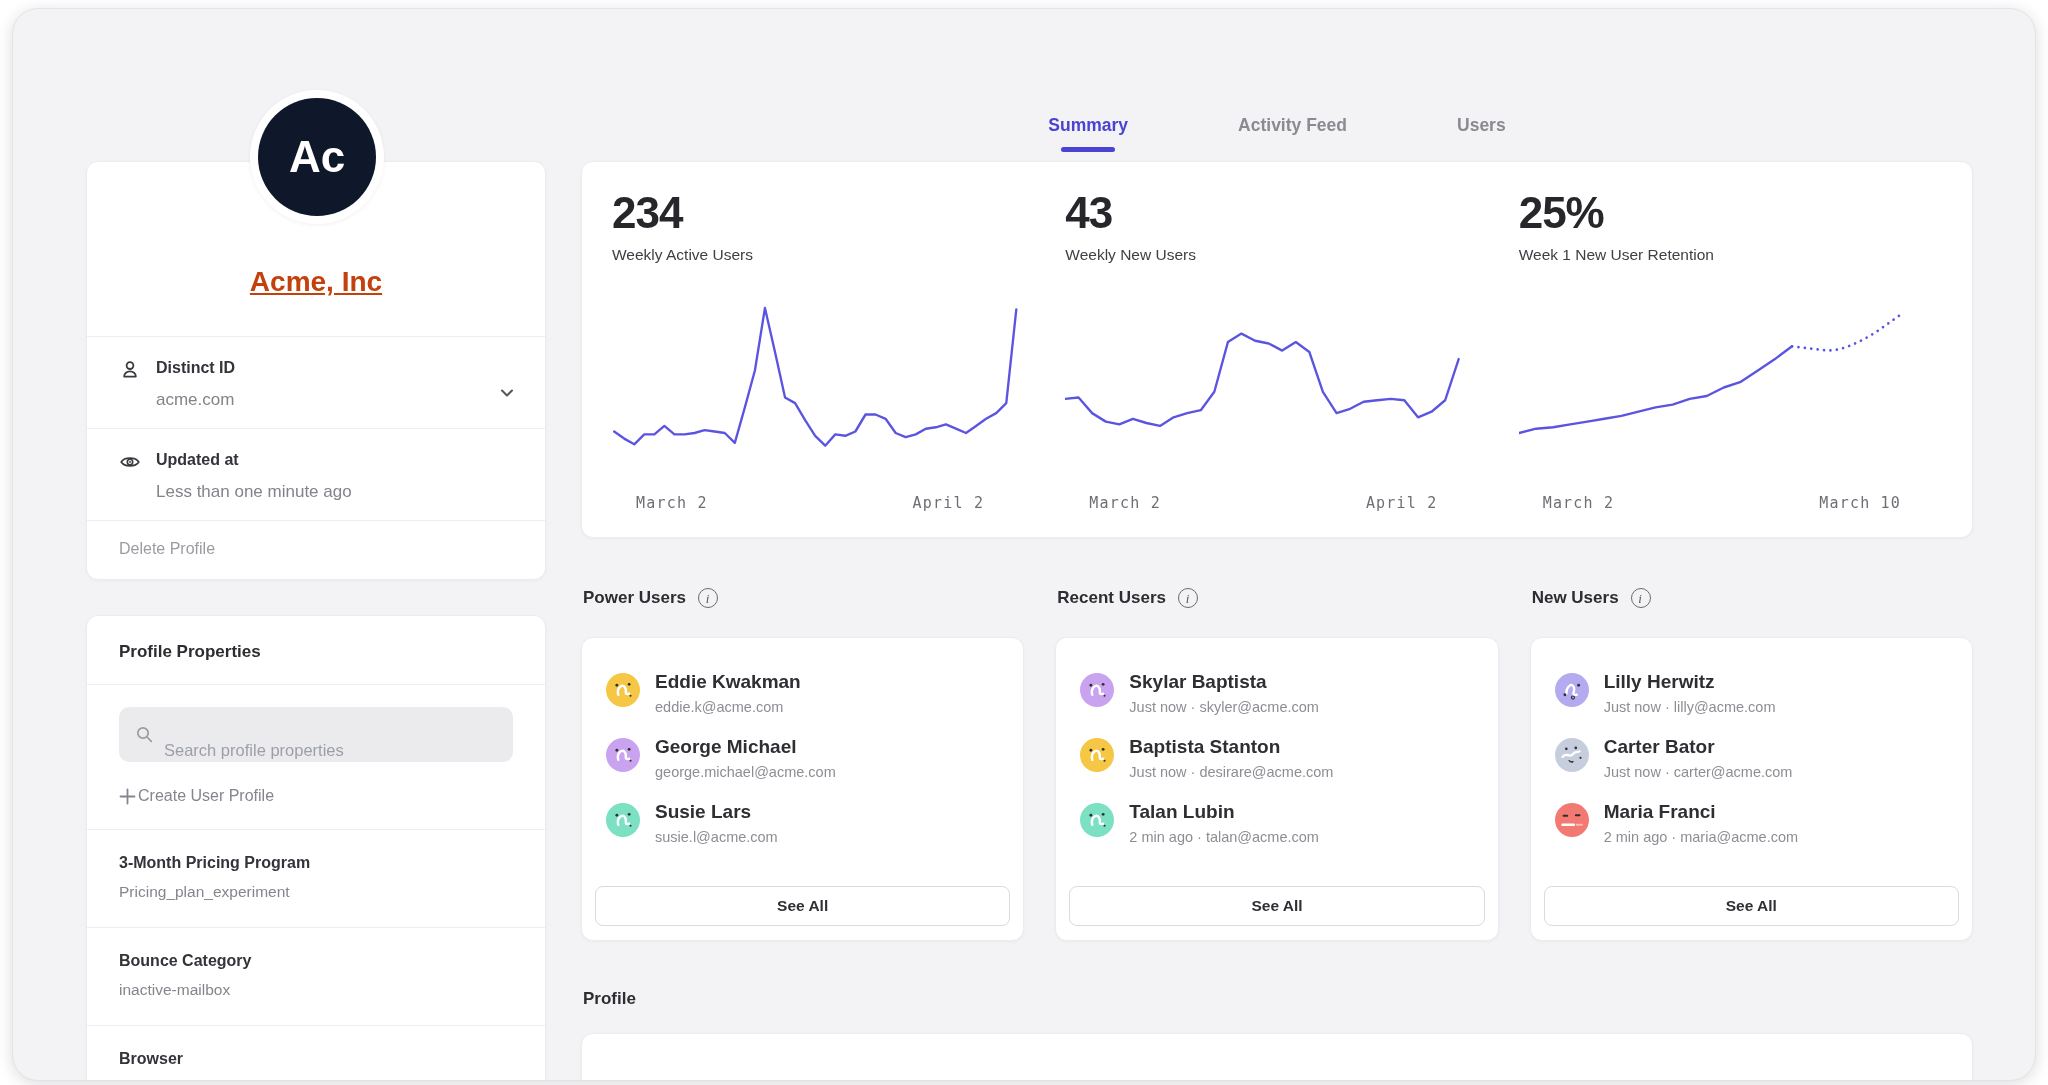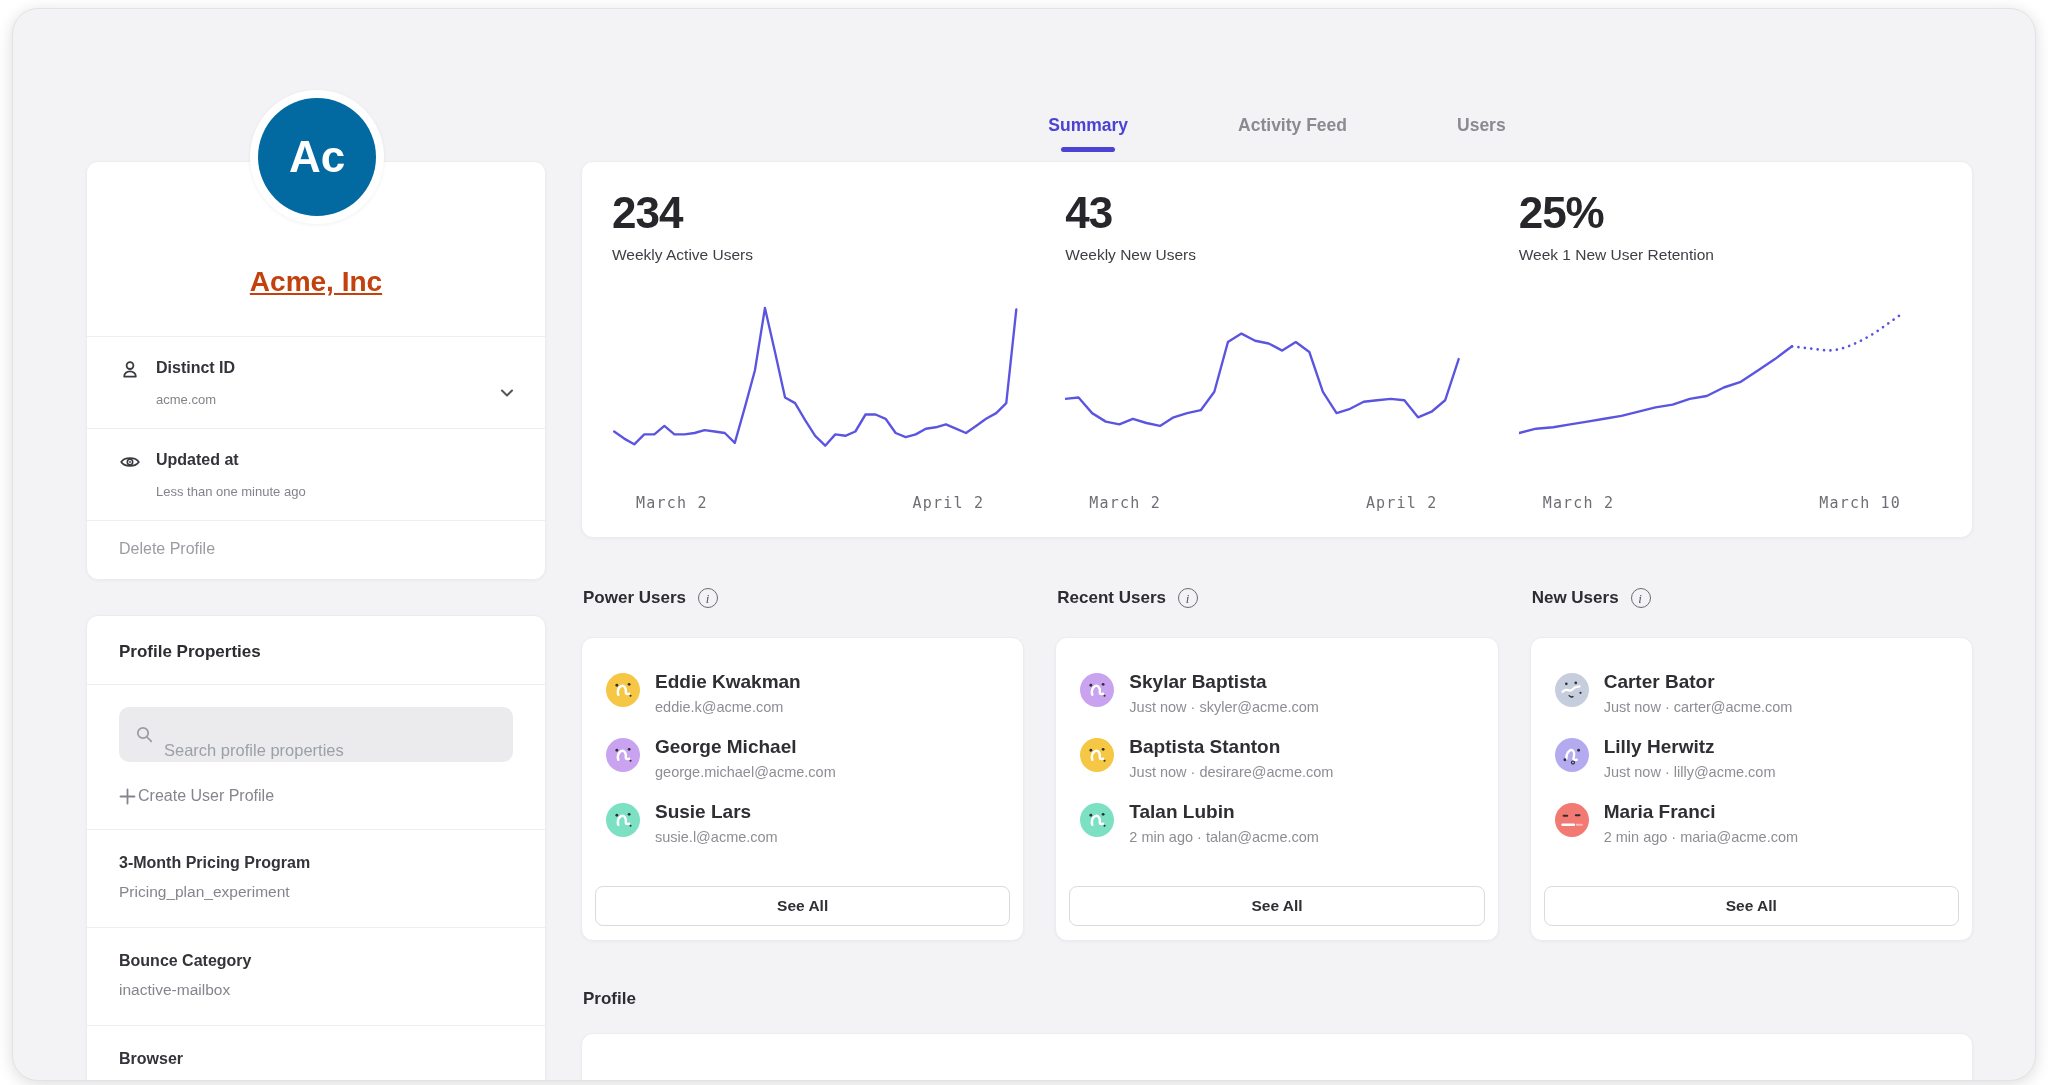--- a/index.html
+++ b/index.html
@@ -21,21 +21,21 @@
   .avatar-big .inner { width:118px; height:118px; border-radius:50%;
     display:flex; align-items:center; justify-content:center;
     color:#fff; font-size:44px; font-weight:700; }
   .profile-head { padding-top:104px; padding-bottom:38px; text-align:center; }
   .company-name { font-size:28px; font-weight:700; color:#c2410c;text-decoration:underline; }
   .divider { height:1px; background:#ededf2; }
   .field-row { position:relative; padding:21px 30px 19px 32px;
     display:grid; grid-template-columns:22px auto; column-gap:15px; align-items:start; }
   .field-icon { width:22px; height:22px; margin-top:1px; }
   .field-label { font-size:16px; font-weight:700; color:#33333a; line-height:20px; }
-  .field-value { grid-column:2; font-size:13px; color:#83838b; margin-top:9px; line-height:19px; }
+  .field-value { grid-column:2; font-size:17px; color:#83838b; margin-top:9px; line-height:19px; }
   .chevron { position:absolute; right:28px; top:46px; width:20px; height:20px; }
   .delete-row { padding:19px 32px 21px; }
   .delete-label { font-size:16px; color:#9b9ba2; }
 
   .props-card { margin-top:35px; padding-bottom:2px; min-height:520px; }
   .props-title { padding:26px 32px 22px; font-size:17px; font-weight:700; color:#2c2c31; }
   .search-wrap { margin:22px 32px 0; height:55px; background:#ebebee; border-radius:10px;
     display:flex; align-items:center; padding:0 16px; }
   .search-wrap svg { width:19px; height:19px; flex:0 0 auto; }
   .search-input { border:none; outline:none; background:transparent; flex:1; margin-left:10px;
@@ -95,21 +95,21 @@
 </style>
 </head>
 <body>
 
 <div class="frame">
 
   <div class="sidebar">
 
     <div class="card profile-card">
       <div class="avatar-big">
-        <div class="inner" style="background:#0369a1;">Ac</div>
+        <div class="inner" style="background:#0f172a;">Ac</div>
       </div>
       <div class="profile-head">
         <div class="company-name">Acme, Inc</div>
       </div>
       <div class="divider"></div>
 
       <div class="field-row">
         <svg class="field-icon icon" viewBox="0 0 22 22">
           <circle cx="11" cy="6.6" r="3.4" fill="none" stroke="#3a3a40" stroke-width="1.8"></circle>
           <path d="M5.2 17.6 v-0.4 a5.8 4.9 0 0 1 11.6 0 v0.4 z" fill="none" stroke="#3a3a40" stroke-width="1.8" stroke-linejoin="round"></path>
@@ -325,47 +325,47 @@
       </div>
 
       <div>
         <div class="section-head">
           <span class="section-title">New Users</span>
           <span class="info-icon"></span>
         </div>
         <div class="card user-card">
           <div class="user-row">
             <svg class="avatar" viewBox="0 0 36 36">
+              <circle cx="18" cy="18" r="18" fill="#b4aaf0"></circle>
+              <path d="M12 22 C12 14 18 10 20 15 C22 20 16 24 23 23" stroke="#ffffff" stroke-width="2.6" fill="none" stroke-linecap="round"></path>
+              <circle cx="10.5" cy="23" r="1.5" fill="#2e2e33"></circle>
+                <circle cx="25" cy="13" r="1.5" fill="#2e2e33"></circle>
+              <circle cx="19" cy="26" r="1.6" fill="none" stroke="#2e2e33" stroke-width="1.2"></circle>
+            </svg>
+            <div>
+              <div class="user-name">Lilly Herwitz</div>
+              <div class="user-sub">Just now · lilly@acme.com</div>
+            </div>
+          </div>
+          <div class="user-row">
+            <svg class="avatar" viewBox="0 0 36 36">
               <circle cx="18" cy="18" r="18" fill="#c6cedd"></circle>
               <path d="M8 20 C12 14 15 22 19 17 C22 13 24 16 26 14" stroke="#ffffff" stroke-width="2.4" fill="none" stroke-linecap="round"></path>
               <circle cx="12" cy="11.5" r="1.4" fill="#2e2e33"></circle>
                 <circle cx="22" cy="10.5" r="1.4" fill="#2e2e33"></circle>
               <path d="M15 24 q2 2.4 4 1" stroke="#2e2e33" stroke-width="1.5" fill="none" stroke-linecap="round"></path>
               <circle cx="27" cy="21" r="1.2" fill="#2e2e33"></circle>
             </svg>
             <div>
               <div class="user-name">Carter Bator</div>
               <div class="user-sub">Just now · carter@acme.com</div>
             </div>
           </div>
           <div class="user-row">
             <svg class="avatar" viewBox="0 0 36 36">
-              <circle cx="18" cy="18" r="18" fill="#b4aaf0"></circle>
-              <path d="M12 22 C12 14 18 10 20 15 C22 20 16 24 23 23" stroke="#ffffff" stroke-width="2.6" fill="none" stroke-linecap="round"></path>
-              <circle cx="10.5" cy="23" r="1.5" fill="#2e2e33"></circle>
-                <circle cx="25" cy="13" r="1.5" fill="#2e2e33"></circle>
-              <circle cx="19" cy="26" r="1.6" fill="none" stroke="#2e2e33" stroke-width="1.2"></circle>
-            </svg>
-            <div>
-              <div class="user-name">Lilly Herwitz</div>
-              <div class="user-sub">Just now · lilly@acme.com</div>
-            </div>
-          </div>
-          <div class="user-row">
-            <svg class="avatar" viewBox="0 0 36 36">
               <circle cx="18" cy="18" r="18" fill="#f27a72"></circle>
               <path d="M8 23 h12" stroke="#ffffff" stroke-width="2.6" fill="none" stroke-linecap="round"></path>
               <path d="M9 13.5 h4 M22 13 h4" stroke="#2e2e33" stroke-width="2" stroke-linecap="round"></path>
               <path d="M23 23 h3 M27.5 23 h1" stroke="#f9bdb8" stroke-width="2" stroke-linecap="round"></path>
             </svg>
             <div>
               <div class="user-name">Maria Franci</div>
               <div class="user-sub">2 min ago · maria@acme.com</div>
             </div>
           </div>

